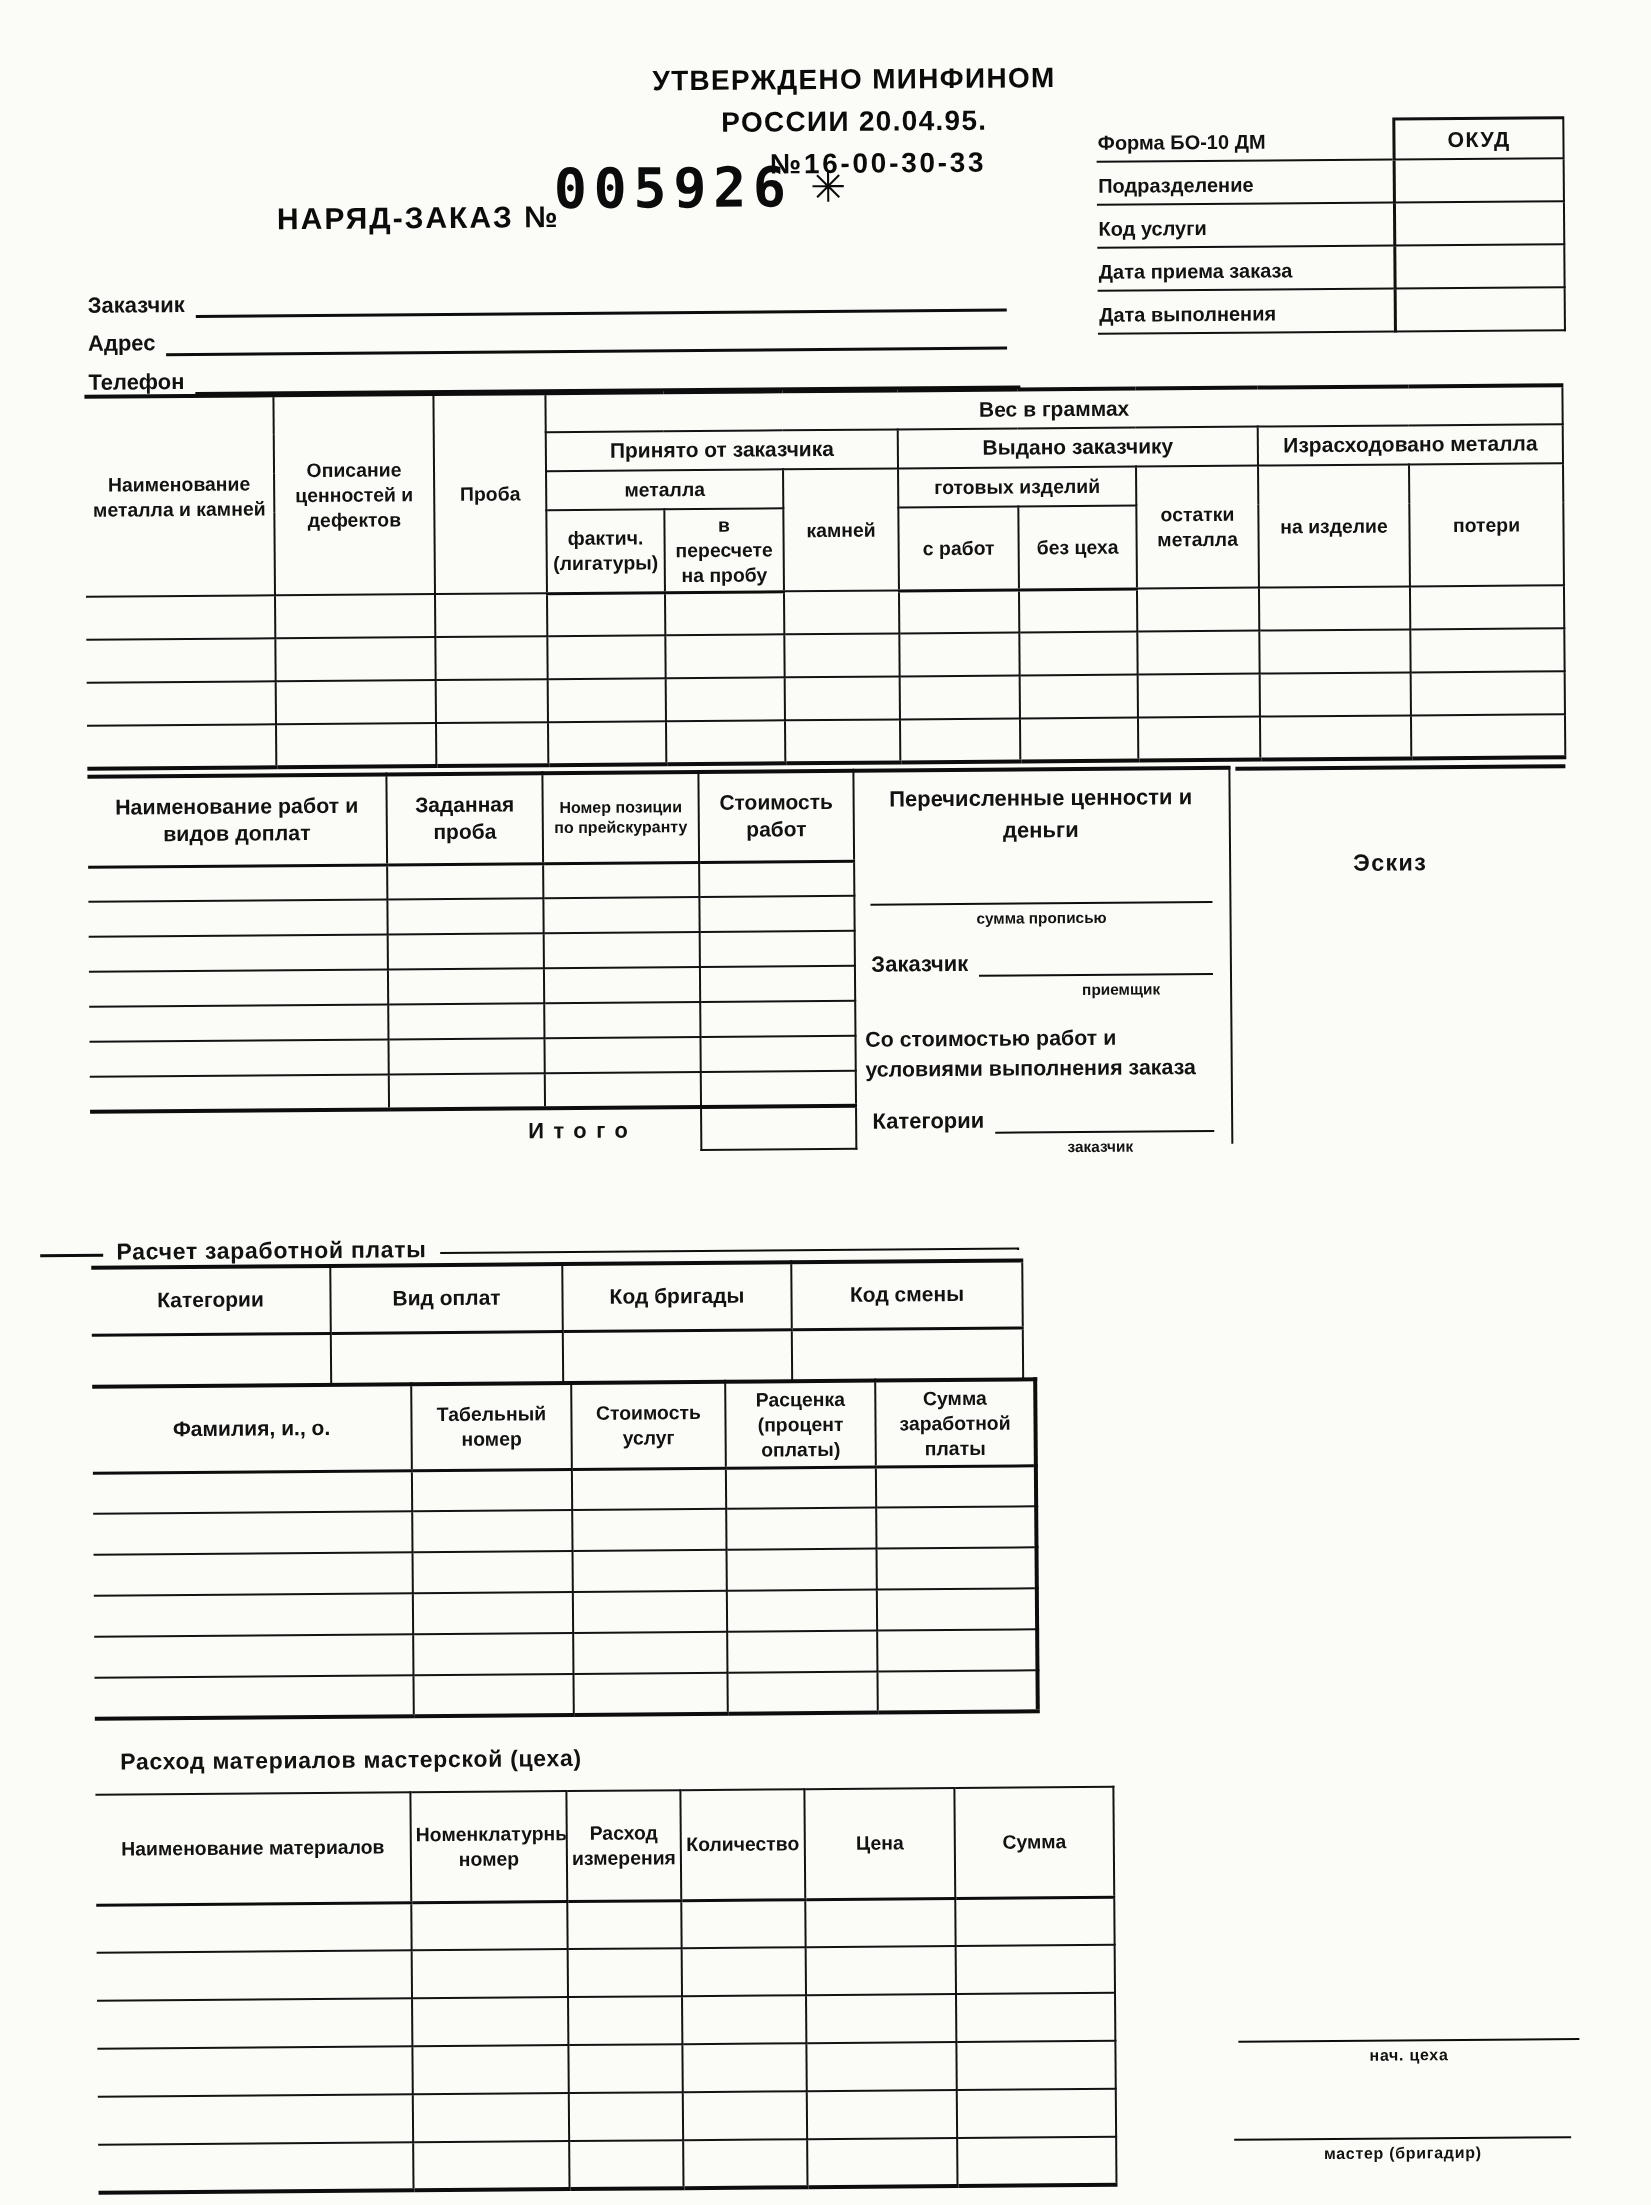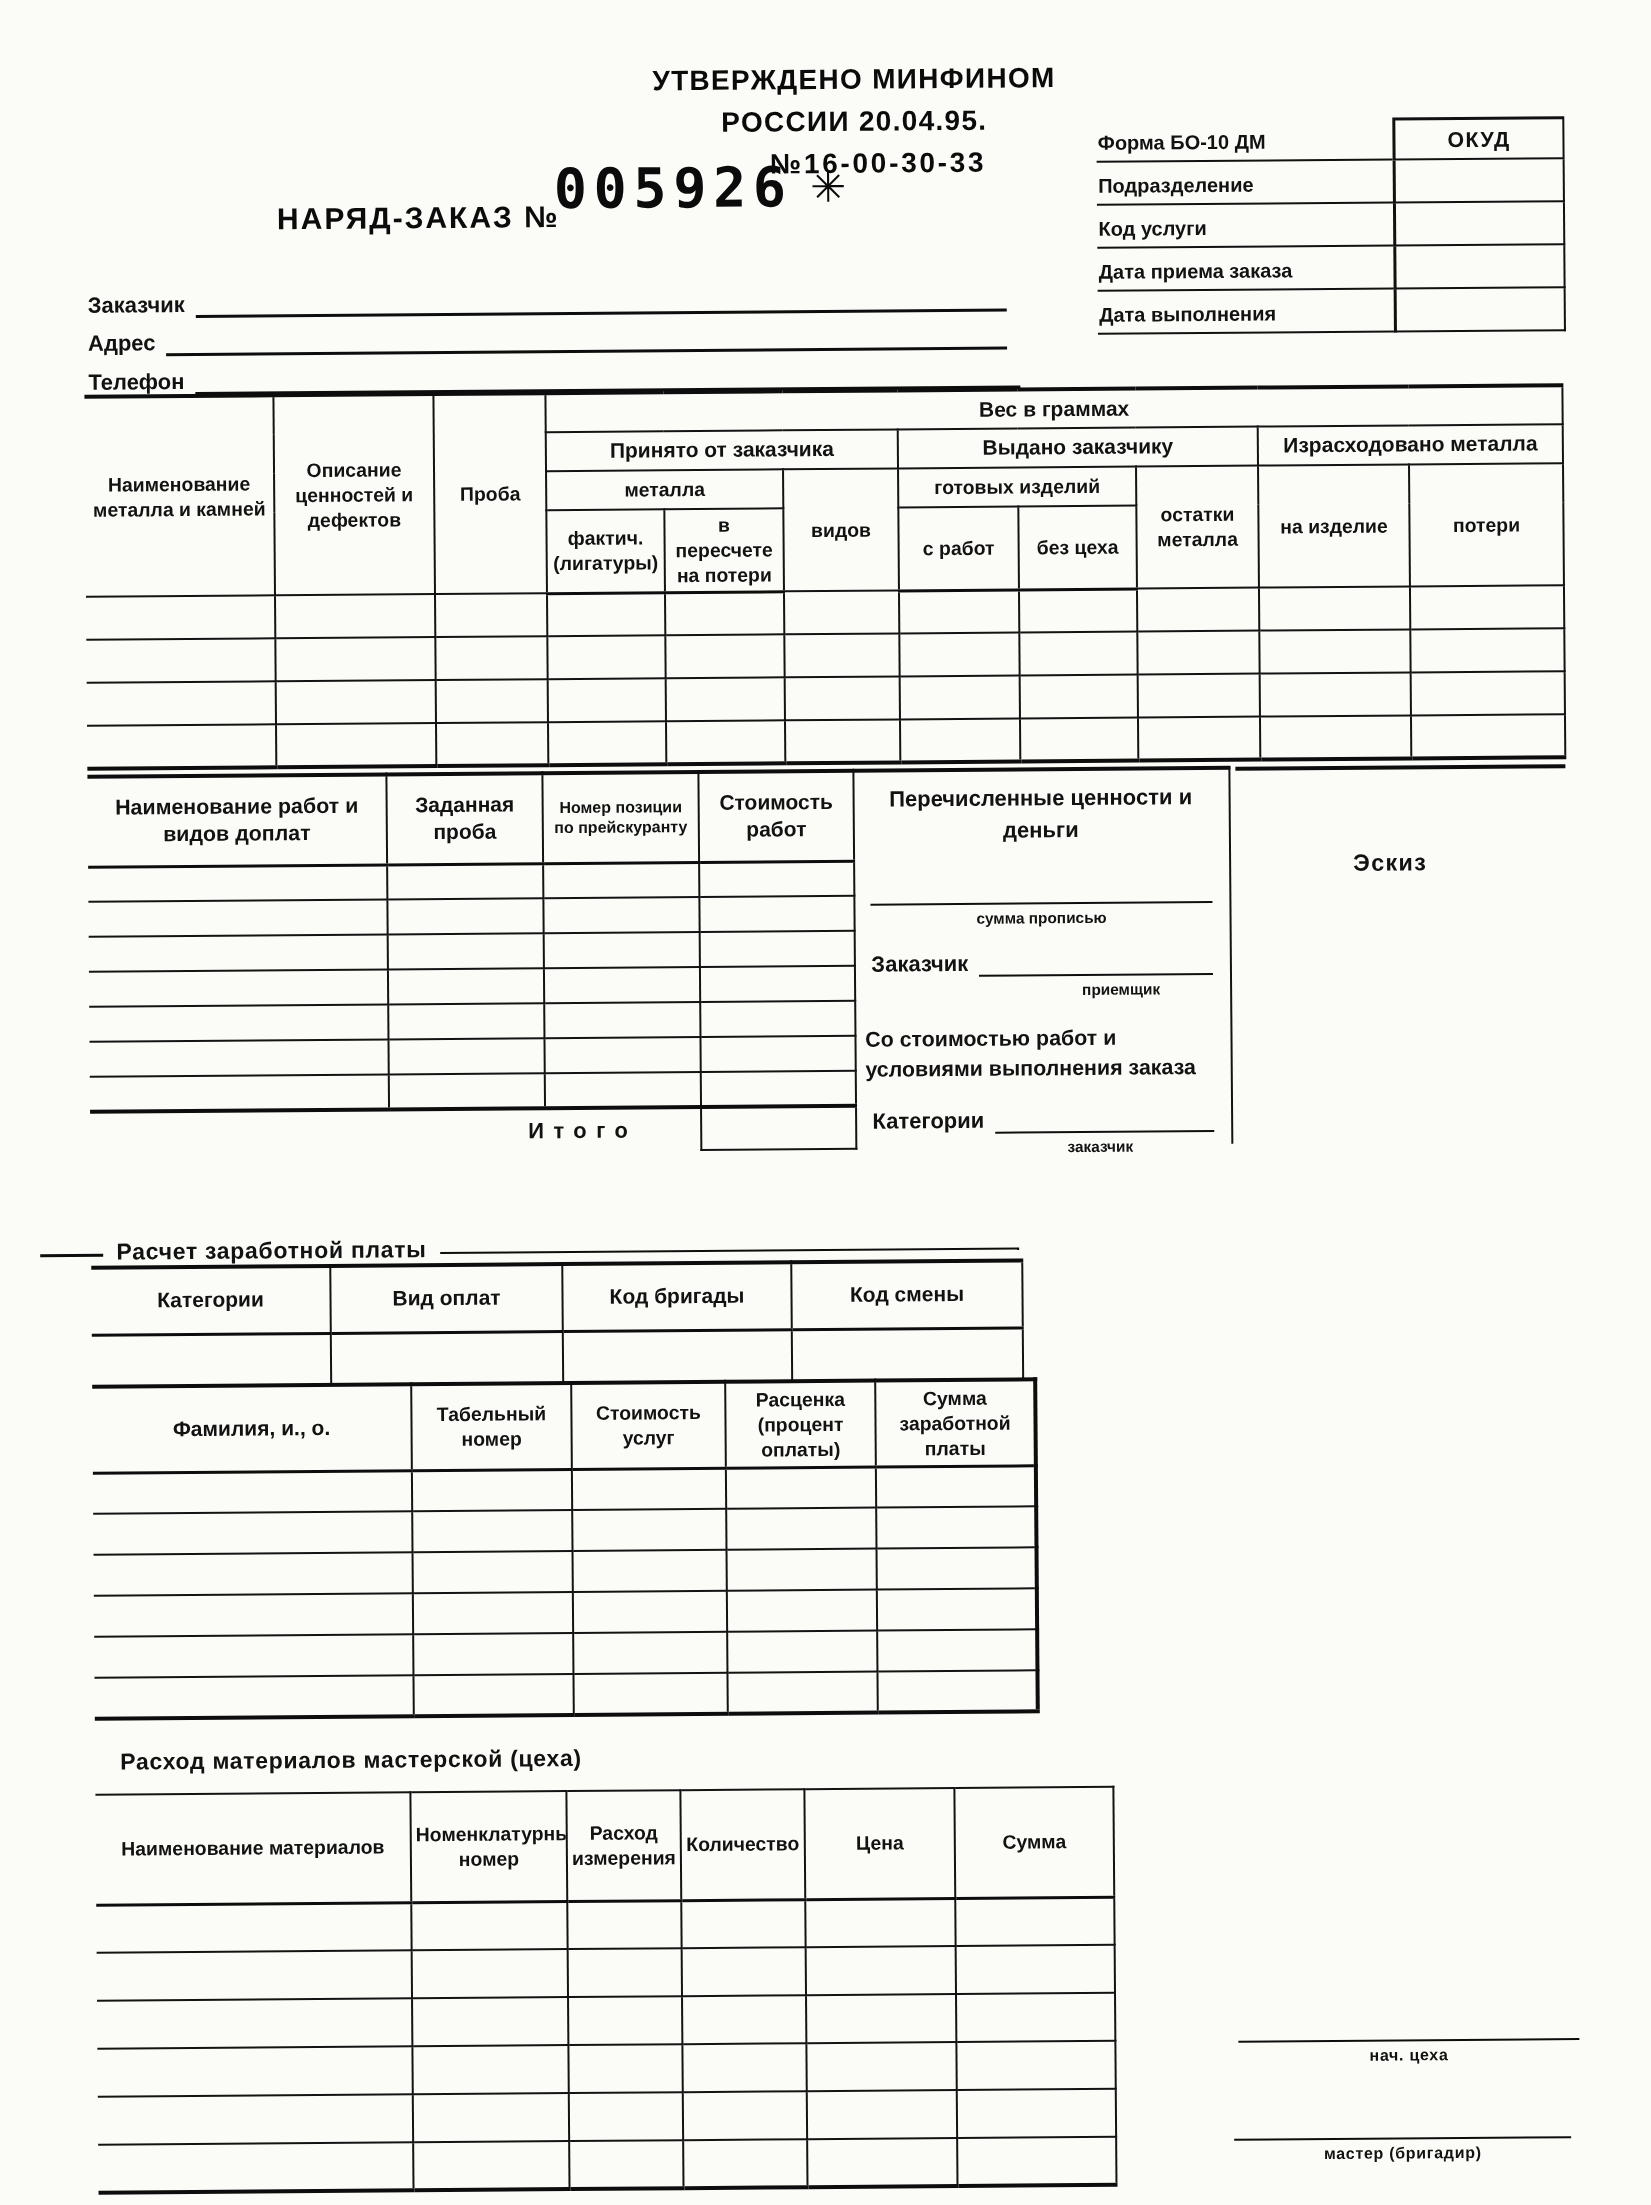--- a/index.html
+++ b/index.html
@@ -216,29 +216,29 @@
         <th rowspan="4">Проба</th>
         <th colspan="8" class="grp">Вес в граммах</th>
       </tr>
       <tr class="r2">
         <th colspan="3" class="grp">Принято от заказчика</th>
         <th colspan="3" class="grp">Выдано заказчику</th>
         <th colspan="2" class="grp">Израсходовано металла</th>
       </tr>
       <tr class="r3">
         <th colspan="2">металла</th>
-        <th rowspan="2">видов</th>
+        <th rowspan="2">камней</th>
         <th colspan="2">готовых изделий</th>
         <th rowspan="2">остатки металла</th>
         <th rowspan="2">на изделие</th>
         <th rowspan="2">потери</th>
       </tr>
       <tr class="r4">
         <th>фактич. (лигатуры)</th>
-        <th>в пересчете на потери</th>
+        <th>в пересчете на пробу</th>
         <th>с работ</th>
         <th>без цеха</th>
       </tr>
     </thead>
     <tbody>
         <tr>
           <td></td>
           <td></td>
           <td></td>
           <td></td>

